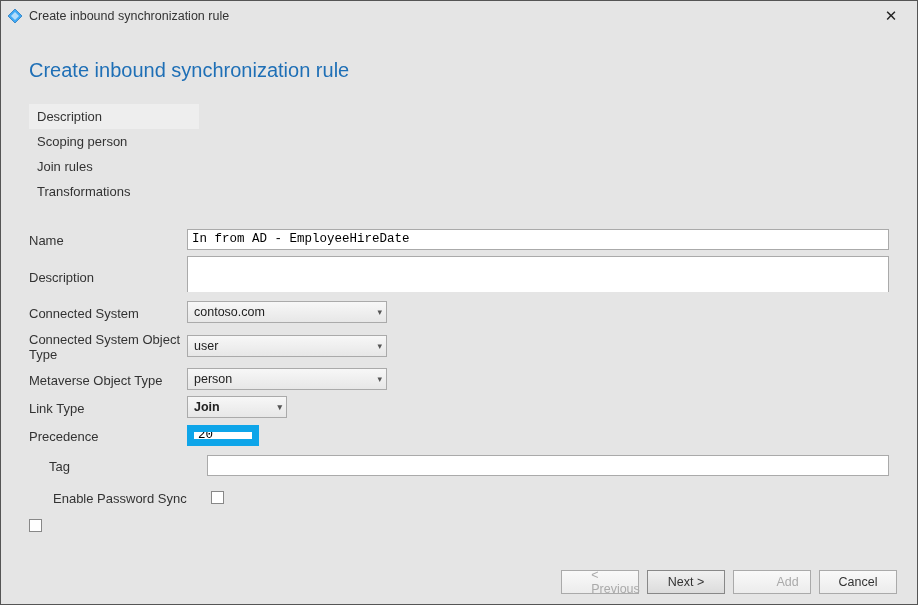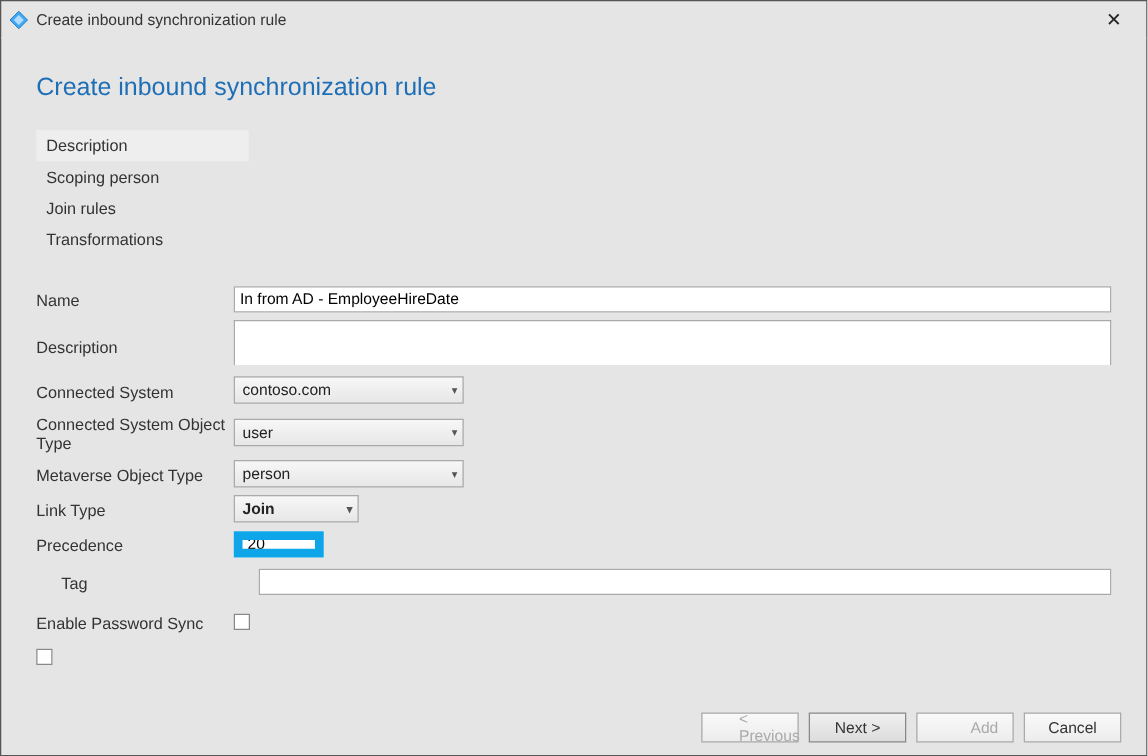--- a/index.html
+++ b/index.html
@@ -13,26 +13,26 @@
   .page-title { font-size:20px; font-weight:400; color:#1e6fb6; margin-bottom:22px; }
   .content { display:flex; gap:24px;flex-direction:column; }
   .sidebar { width:170px; flex-shrink:0; }
   .sidebar-item { padding:5px 8px; font-size:13px; color:#333; cursor:pointer; }
   .sidebar-item.active { background:#eeeeee; }
   .form { flex:1; }
   .form-row { display:flex; align-items:center; margin-bottom:6px; min-height:22px; }
   .form-row.tall { min-height:38px; }
   .form-label { width:158px; font-size:13px; color:#333; padding-top:3px; }
   .form-field { flex:1; }
-  .tinput { width:100%; height:21px; border:1px solid #aaa; padding:1px 4px; font-size:12.5px; font-family:Liberation Sans, sans-serif; background:#fff; }
+  .tinput { width:100%; height:21px; border:1px solid #aaa; padding:1px 4px; font-size:12.5px; font-family:Liberation Mono, monospace; background:#fff; }
   .tinput.small { width:72px; border:7px solid #0ea5e9; }
   .tarea { width:100%; height:36px; border:1px solid #aaa; border-bottom:none; padding:2px 4px; font-size:12.5px; font-family:inherit; resize:none; background:#fff; }
   .dropdown { display:inline-flex; align-items:center; justify-content:space-between; height:22px; border:1px solid #aaa; background:linear-gradient(#f7f7f7,#e7e7e7); padding:0 4px 0 6px; font-size:12.5px; cursor:pointer; }
   .dropdown .caret { font-size:9px; color:#555; margin-left:8px; }
-  .dd-200 { width:184px; }
+  .dd-200 { width:200px; }
   .dd-100 { width:100px;font-weight:bold; }
   .chk { width:13px; height:13px; border:1px solid #888; display:inline-block; background:#fff; cursor:pointer; vertical-align:middle; }
   .footer { position:absolute; bottom:0; left:0; right:0; height:44px; display:flex; justify-content:flex-end; align-items:center; padding:0 20px; gap:8px; }
   .btn { width:78px; height:24px; border:1px solid #aaa; background:linear-gradient(#f9f9f9,#ececec); font-size:12.5px; color:#333; cursor:pointer; display:inline-flex; align-items:center; justify-content:center; }
   .btn.disabled { color:#aaa; cursor:default;padding-left:31px; }
   .btn.primary { border:1px solid #888; background:linear-gradient(#f0f0f0,#dcdcdc); }
 </style>
 </head>
 <body>
 
@@ -124,21 +124,21 @@
           </div>
         </div>
 
         <div class="form-row" style="margin-top:8px;margin-left:20px;">
           <div class="form-label">Tag</div>
           <div class="form-field">
             <input class="tinput" value="" style="">
           </div>
         </div>
 
-        <div class="form-row" style="margin-top:10px;">
+        <div class="form-row" style="margin-top:10px;margin-left:24px;">
           <div class="form-label">Enable Password Sync</div>
           <div class="form-field">
             <span class="chk"></span>
           </div>
         </div>
 
         <div class="form-row">
           <div class="form-field">
             <span class="chk"></span>
           </div>

